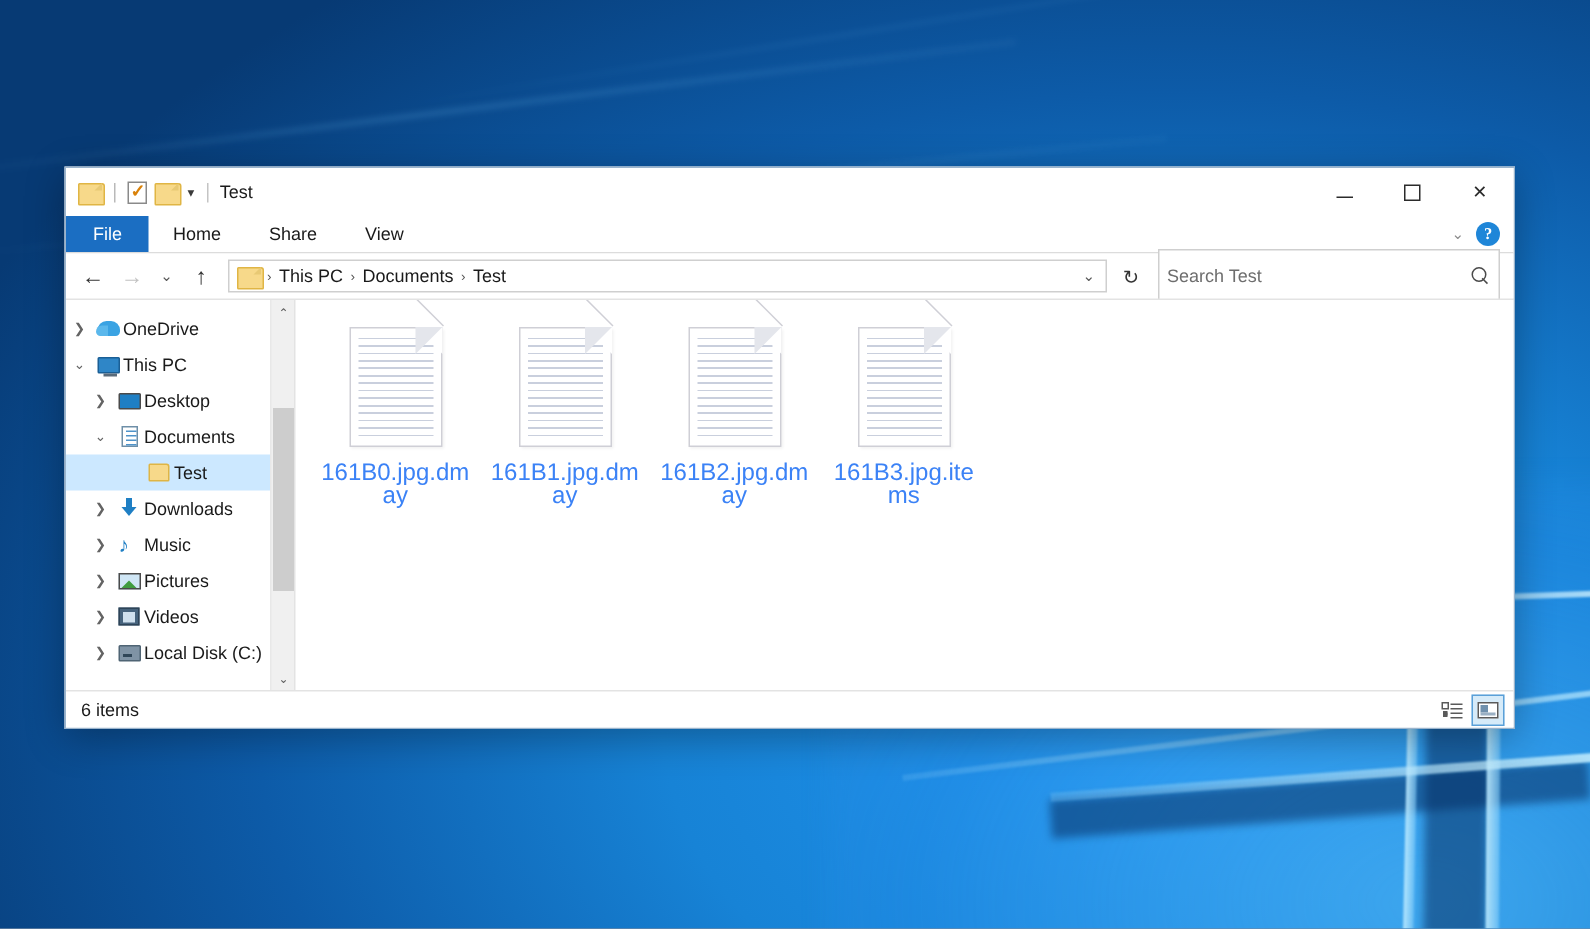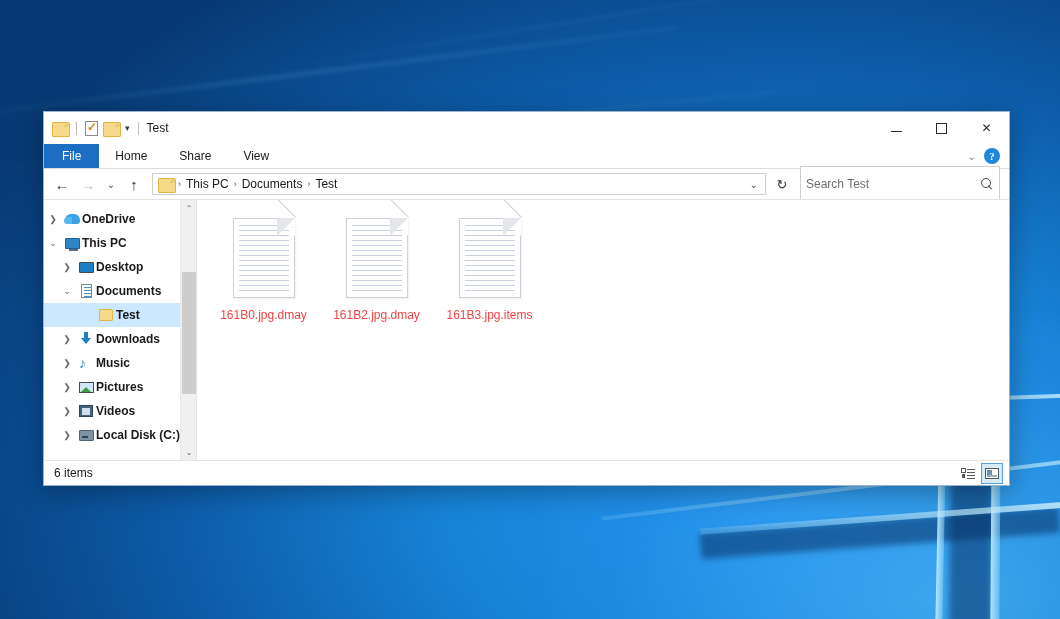--- a/index.html
+++ b/index.html
@@ -193,21 +193,21 @@
   .crumb-chev { font-size: 10px; color: #555; padding: 0 5px; }
 
   .refresh-btn {
     width: 22px; height: 22px; margin-left: 3px;
     display: flex; align-items: center; justify-content: center;
     font-size: 13px; color: #333;
     border: 1px solid transparent;
   }
 
   .searchbox {
-    width: 200px; height: 22px; margin-left: 5px;
+    width: 228px; height: 22px; margin-left: 5px;
     border: 1px solid #cfcfcf; background: #fff;
     display: flex; align-items: center;
     padding: 17px 5px;
   }
   .searchbox input {
     flex: 1; border: none; outline: none;
     font-size: 12px; color: #333;
     font-family: "Liberation Sans", sans-serif;
     background: transparent;
   }
@@ -255,21 +255,21 @@
   .tw {
     width: 18px; flex: none;
     display: flex; align-items: center; justify-content: center;
     font-size: 9px; color: #646464;
   }
   .tw.empty { color: transparent; }
   .ti {
     width: 20px; flex: none;
     display: flex; align-items: center; justify-content: center;
   }
-  .tlabel { overflow: hidden; text-overflow: ellipsis; font-weight: bold; }
+  .tlabel { overflow: hidden; text-overflow: ellipsis; }
 
   .lvl1 { padding-left: 0px; }
   .lvl2 { padding-left: 14px; }
   .lvl3 { padding-left: 34px; }
 
   
   .ic { display:inline-block; position:relative; }
   .ic-onedrive {
     width:15px; height:10px;
     background:#3aa3e3; border-radius: 6px 6px 3px 3px;
@@ -411,22 +411,22 @@
   }
   .doc-icon .fold-edge {
     position: absolute;
     right: -1px; top: -1px;
     width: 26px; height: 1px;
     background: #cfcfd6;
     transform: rotate(45deg);
     transform-origin: right top;
   }
   .file-label {
-    font-size: 12px;
-    color: #ef4444;
+    font-size: 16px;
+    color: #3b82f6;
     text-align: center;
     line-height: 15px;
     max-width: 108px;
     word-break: break-all;
     padding: 1px 2px;
   }
 
   
   .statusbar {
     height: 25px;
@@ -649,20 +649,30 @@
           <div class="doc-icon file-ico">
             <div class="page"></div>
               <div class="lines"></div>
             <div class="fold-white"></div>
               <div class="fold"></div>
               <div class="fold-edge"></div>
           </div>
           <div class="file-label">161B0.jpg.dmay</div>
         </div>
 
+        <div class="file-item">
+          <div class="doc-icon file-ico">
+            <div class="page"></div>
+              <div class="lines"></div>
+            <div class="fold-white"></div>
+              <div class="fold"></div>
+              <div class="fold-edge"></div>
+          </div>
+          <div class="file-label">161B1.jpg.dmay</div>
+        </div>
 
         <div class="file-item">
           <div class="doc-icon file-ico">
             <div class="page"></div>
               <div class="lines"></div>
             <div class="fold-white"></div>
               <div class="fold"></div>
               <div class="fold-edge"></div>
           </div>
           <div class="file-label">161B2.jpg.dmay</div>

